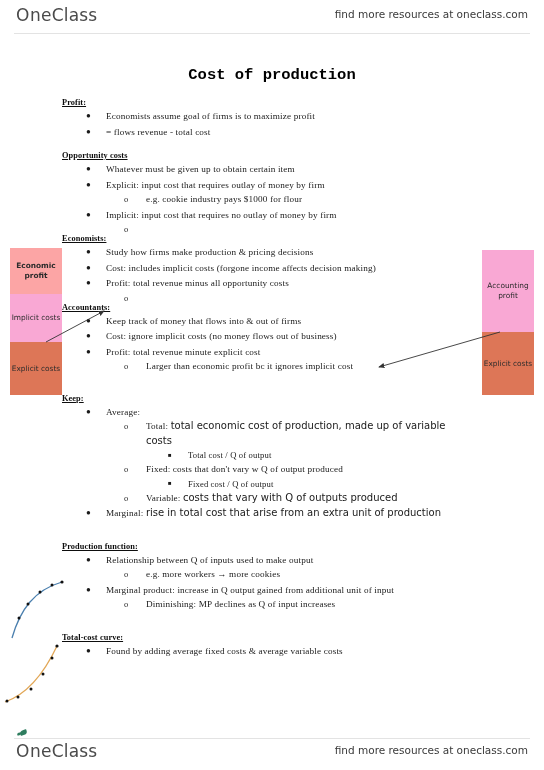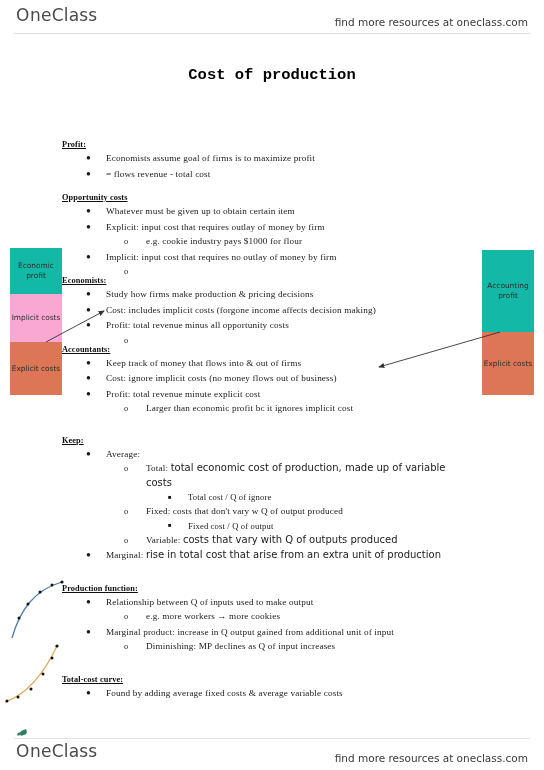--- a/index.html
+++ b/index.html
@@ -75,21 +75,20 @@
     transform: rotate(18deg);
   }
   .brandtext {
     position: absolute;
     right: 16px;
     top: 8px;
     font-family: "DejaVu Sans", sans-serif;
     font-size: 10.5px;
     color: #3a3a3a;
     white-space: nowrap;
-    margin-top: 8px;
   }
 
   
   .doc-title {
     position: absolute;
     left: 0;
     top: 66px;
     width: 544px;
     text-align: center;
     font-family: Liberation Mono, monospace;
@@ -97,21 +96,20 @@
     font-weight: bold;
     color: #000;
   }
 
   
   .outline {
     position: absolute;
     left: 0;
     top: 98px;
     width: 460px;
-    margin-top: 42px;
   }
   .sec-head {
     font-family: "Liberation Serif", serif;
     font-size: 8.3px;
     font-weight: bold;
     color: #0d0d0d;
     text-decoration: underline;
     margin: 0 0 2px 62px;
     letter-spacing: 0.1px;
   }
@@ -290,21 +288,21 @@
 
     <div class="sec-gap"></div>
     <div style="height:8px"></div>
 
     <div class="sec-head">Keep:</div>
     <ul class="lvl1">
       <li><span class="bul">●</span><span>Average:</span>
         <ul class="lvl2">
           <li><span class="bul">o</span><span>Total:</span> <span class="sans">total economic cost of production, made up of variable costs</span>
             <ul class="lvl3">
-              <li><span class="bul">■</span><span>Total cost / Q of ignore</span></li>
+              <li><span class="bul">■</span><span>Total cost / Q of output</span></li>
             </ul>
           </li>
           <li><span class="bul">o</span><span>Fixed:</span> <span>costs that don't vary w Q of output produced</span>
             <ul class="lvl3">
               <li><span class="bul">■</span><span>Fixed cost / Q of output</span></li>
             </ul>
           </li>
           <li><span class="bul">o</span><span>Variable:</span> <span class="sans">costs that vary with Q of outputs produced</span>
           </li>
         </ul>
@@ -333,33 +331,33 @@
     <div style="height:9px"></div>
 
     <div class="sec-head">Total-cost curve:</div>
     <ul class="lvl1">
       <li><span class="bul">●</span><span>Found by adding average fixed costs &amp; average variable costs</span></li>
     </ul>
 
   </div>
 
   <div class="stack left" id="stack-left">
-      <div class="seg" style="height: 46px; background: #14b8a6;">
+      <div class="seg" style="height: 46px; background: #fca5a5; font-weight: bold;">
         <span>Economic profit</span>
       </div>
       <div class="seg" style="height: 48px; background: #f9a8d4;">
         <span>Implicit costs</span>
       </div>
       <div class="seg" style="height: 53px; background: rgb(221, 118, 87);">
         <span>Explicit costs</span>
       </div>
     </div>
 
   <div class="stack right" id="stack-right">
-      <div class="seg" style="height: 82px; background: #14b8a6;">
+      <div class="seg" style="height: 82px; background: #f9a8d4;">
         <span>Accounting profit</span>
       </div>
       <div class="seg" style="height: 63px; background: rgb(221, 118, 87);">
         <span>Explicit costs</span>
       </div>
     </div>
 
   <svg class="arrow-svg" viewBox="0 0 544 770">
     <defs>
       <marker id="ah" markerWidth="7" markerHeight="7" refX="6" refY="3" orient="auto">

